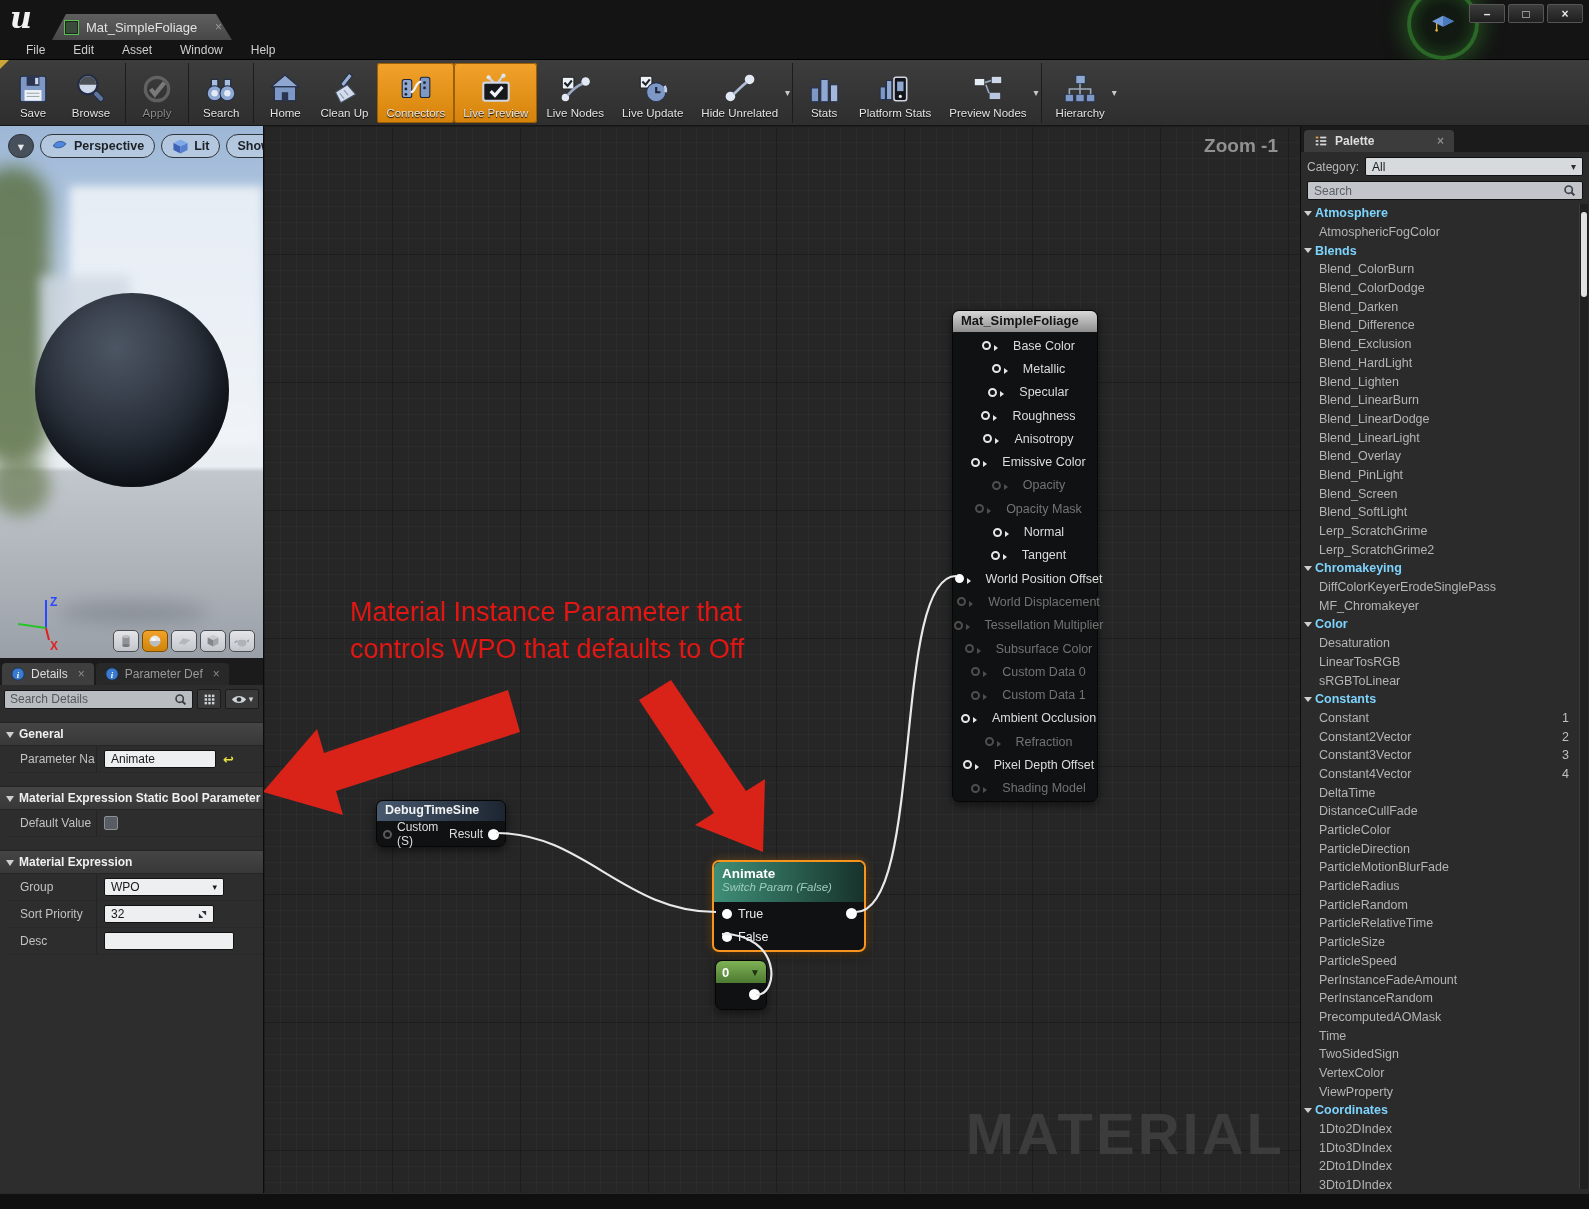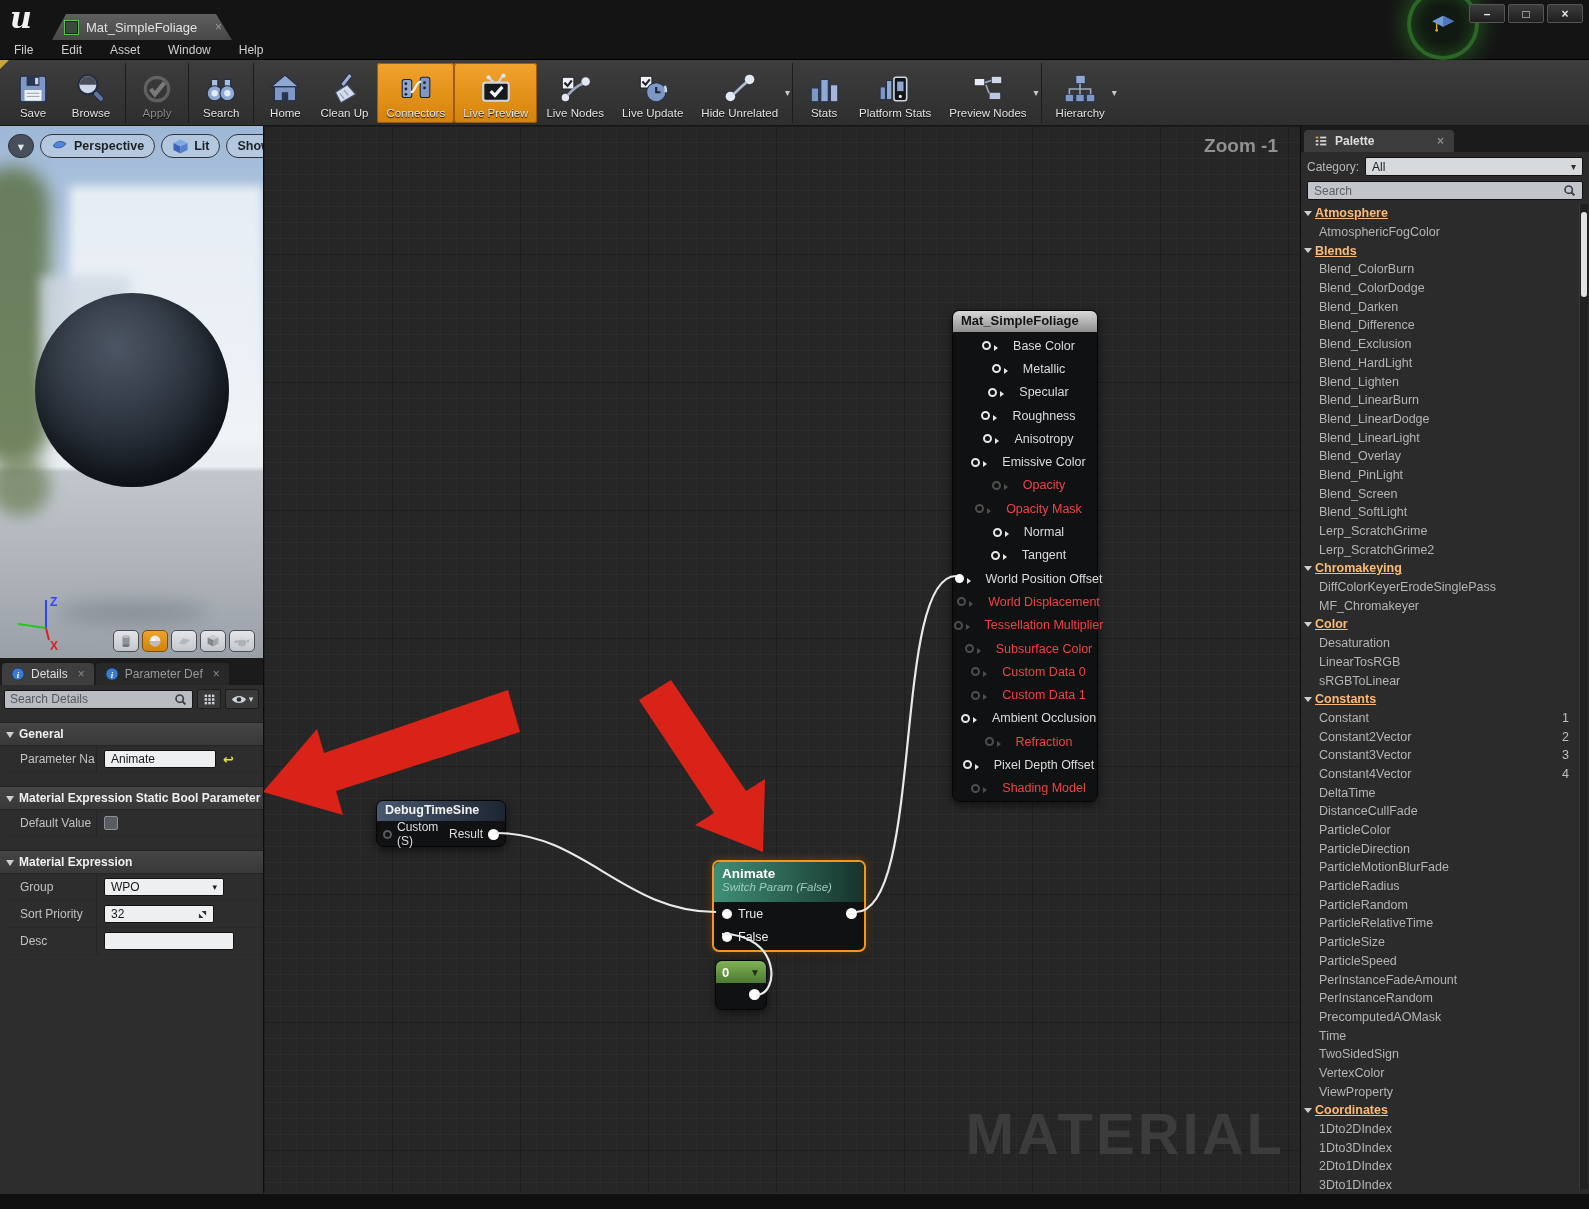--- a/index.html
+++ b/index.html
@@ -21,21 +21,21 @@
   .win-glow { position:absolute; right:110px; top:-12px; width:72px; height:72px; border-radius:50%;
     border:4px solid rgba(64,170,56,.55); box-shadow:0 0 20px 6px rgba(56,160,48,.35), inset 0 0 16px rgba(56,160,48,.4);
     background:rgba(18,40,16,.3); display:flex; align-items:center; justify-content:center; }
   .cap { width:26px; height:20px; }
   .win-controls { position:absolute; right:6px; top:4px; display:flex; gap:3px; }
   .win-btn { width:36px; height:19px; background:linear-gradient(#3c3c3c,#1f1f1f); border:1px solid #555;
     border-radius:2px; color:#e8e8e8; font-size:12px; font-weight:bold; display:flex;
     align-items:center; justify-content:center; }
 
   
-  .menubar { height:20px; background:#141414; display:flex; align-items:center; padding-left:0;
+  .menubar { height:20px; background:#141414; display:flex; align-items:center; padding-left:12px;
     border-bottom:1px solid #000; }
   .menu-item { color:#cfcfcf; font-size:12px; padding:2px 14px; }
 
   
   .toolbar { position:relative; height:66px; background:linear-gradient(#3d3d3d,#2e2e2e);
     display:flex; align-items:center; padding:0 4px; border-bottom:1px solid #161616; }
   .corner-tri { position:absolute; left:0; top:0; width:0; height:0;
     border-top:9px solid #caa53a; border-right:9px solid transparent; }
   .tb-btn { position:relative; min-width:58px; height:60px; display:flex; flex-direction:column;
     align-items:center; justify-content:flex-end; padding:3px 9px 4px; border-radius:3px; }
@@ -120,21 +120,21 @@
     box-shadow:0 3px 10px rgba(0,0,0,.55); z-index:2; }
   .gnode .nhead { border-radius:6px 6px 0 0; font-weight:bold; font-size:13px; padding:2px 8px; }
   .mat-node { left:688px; top:184px; width:146px; height:492px; }
   .mat-node .nhead { background:linear-gradient(#d8d8d8,#8e8e8e); color:#141414; height:21px; }
   .pin-row { display:flex; align-items:center; height:23.3px; padding-left:7px; gap:22px;justify-content:center; }
   .pin { width:9px; height:9px; border:2px solid #e6e6e6; border-radius:50%; flex:none; position:relative; }
   .pin::after { content:""; position:absolute; left:10px; top:1.5px; border-top:3px solid transparent;
     border-bottom:3px solid transparent; border-left:4px solid #e6e6e6; }
   .pin-row .plbl { color:#dcdcdc; font-size:12.5px; white-space:nowrap; }
   .pin-row.off .pin { border-color:#4e4e4e; } .pin-row.off .pin::after { border-left-color:#4e4e4e; }
-  .pin-row.off .plbl { color:#ef4444; }
+  .pin-row.off .plbl { color:#737373; }
   .pin-row.connected .pin { background:#fff; border-color:#fff; }
 
   .debug-node { left:112px; top:674px; width:130px; height:47px; }
   .debug-node .nhead { background:linear-gradient(90deg,#47596f,#1d2531); color:#f2f2f2; height:20px;
     font-size:12.5px; }
   .debug-row { display:flex; align-items:center; height:26px; padding:0 6px; gap:5px; color:#dcdcdc;
     font-size:12px; }
   .pin-dark { width:9px; height:9px; border:2px solid #5a5a5a; border-radius:50%; flex:none; }
   .pin-solid { width:11px; height:11px; background:#fff; border-radius:50%; flex:none; }
 
@@ -166,21 +166,21 @@
   .cat-row { display:flex; align-items:center; gap:6px; padding:5px 6px 3px; color:#b9b9b9; font-size:12px; }
   .cat-select { flex:1; background:#d7dadd; border:1px solid #111; border-radius:2px; color:#1a1c1e;
     height:19px; display:flex; align-items:center; justify-content:space-between; padding:0 6px; }
   .cat-select .car { color:#2b2d30; font-size:10px; }
   .pal-search-row { padding:2px 6px 4px; }
   .pal-search { background:#c2c5c9; border:1px solid #111; border-radius:2px; color:#5c6167; height:19px;
     display:flex; align-items:center; justify-content:space-between; padding:0 6px; font-size:12px; }
   .pal-list { position:relative; flex:1; overflow:hidden; padding-right:12px; }
   .p-row { display:flex; align-items:center; height:18.7px; font-size:12.5px; color:#b4b4b4;
     padding-left:18px; white-space:nowrap; }
-  .p-row.header { font-weight:bold; color:#fdba74; padding-left:14px; position:relative;text-decoration:underline; }
+  .p-row.header { font-weight:bold; color:#7dd3fc; padding-left:14px; position:relative; }
   .p-row.header::before { content:""; position:absolute; left:3px; top:7px; border-left:4px solid transparent;
     border-right:4px solid transparent; border-top:5px solid #cfcfcf; }
   .p-row .cnt { margin-left:auto; padding-right:8px; color:#c0c0c0; }
   .pal-scroll { position:absolute; right:1px; top:0; bottom:4px; width:9px; background:#202020;
     border-left:1px solid #3a3a3a; }
   .pal-thumb { position:absolute; left:1px; right:1px; top:8px; height:85px; background:#e2e2e2;
     border-radius:3px; }
 
   .bottombar { height:16px; background:#101010; border-top:1px solid #2a2a2a; }
 </style>
@@ -829,20 +829,24 @@
       </div>
 
       <svg class="overlay" width="1036" height="1067" viewBox="0 0 1036 1067">
         <path d="M232,707 C320,707 360,786 452,786" stroke="#e9e9e9" stroke-width="2.2" fill="none"></path>
         <path d="M592,786 C660,786 628,450 692,450" stroke="#e9e9e9" stroke-width="2.2" fill="none"></path>
         <path d="M492,869 C516,869 517,808 458,808" stroke="#e9e9e9" stroke-width="2.2" fill="none"></path>
         <polygon points="-1,666 53,603 60,627 244,564 256,606 72,665 79,689" fill="#d92318"></polygon>
         <polygon points="499,726 501,653 482,665 407,554 375,574 450,687 431,699" fill="#d92318"></polygon>
       </svg>
 
+      <div class="annotation">
+        <div>Material Instance Parameter that</div>
+        <div>controls WPO that defaults to Off</div>
+      </div>
 
       <div class="watermark">MATERIAL</div>
     </div>
 
     <div class="palette">
       <div class="pal-tabs">
         <div class="pal-tab">
           <svg width="14" height="14">
               <use href="#icon-list"></use>
             </svg>

